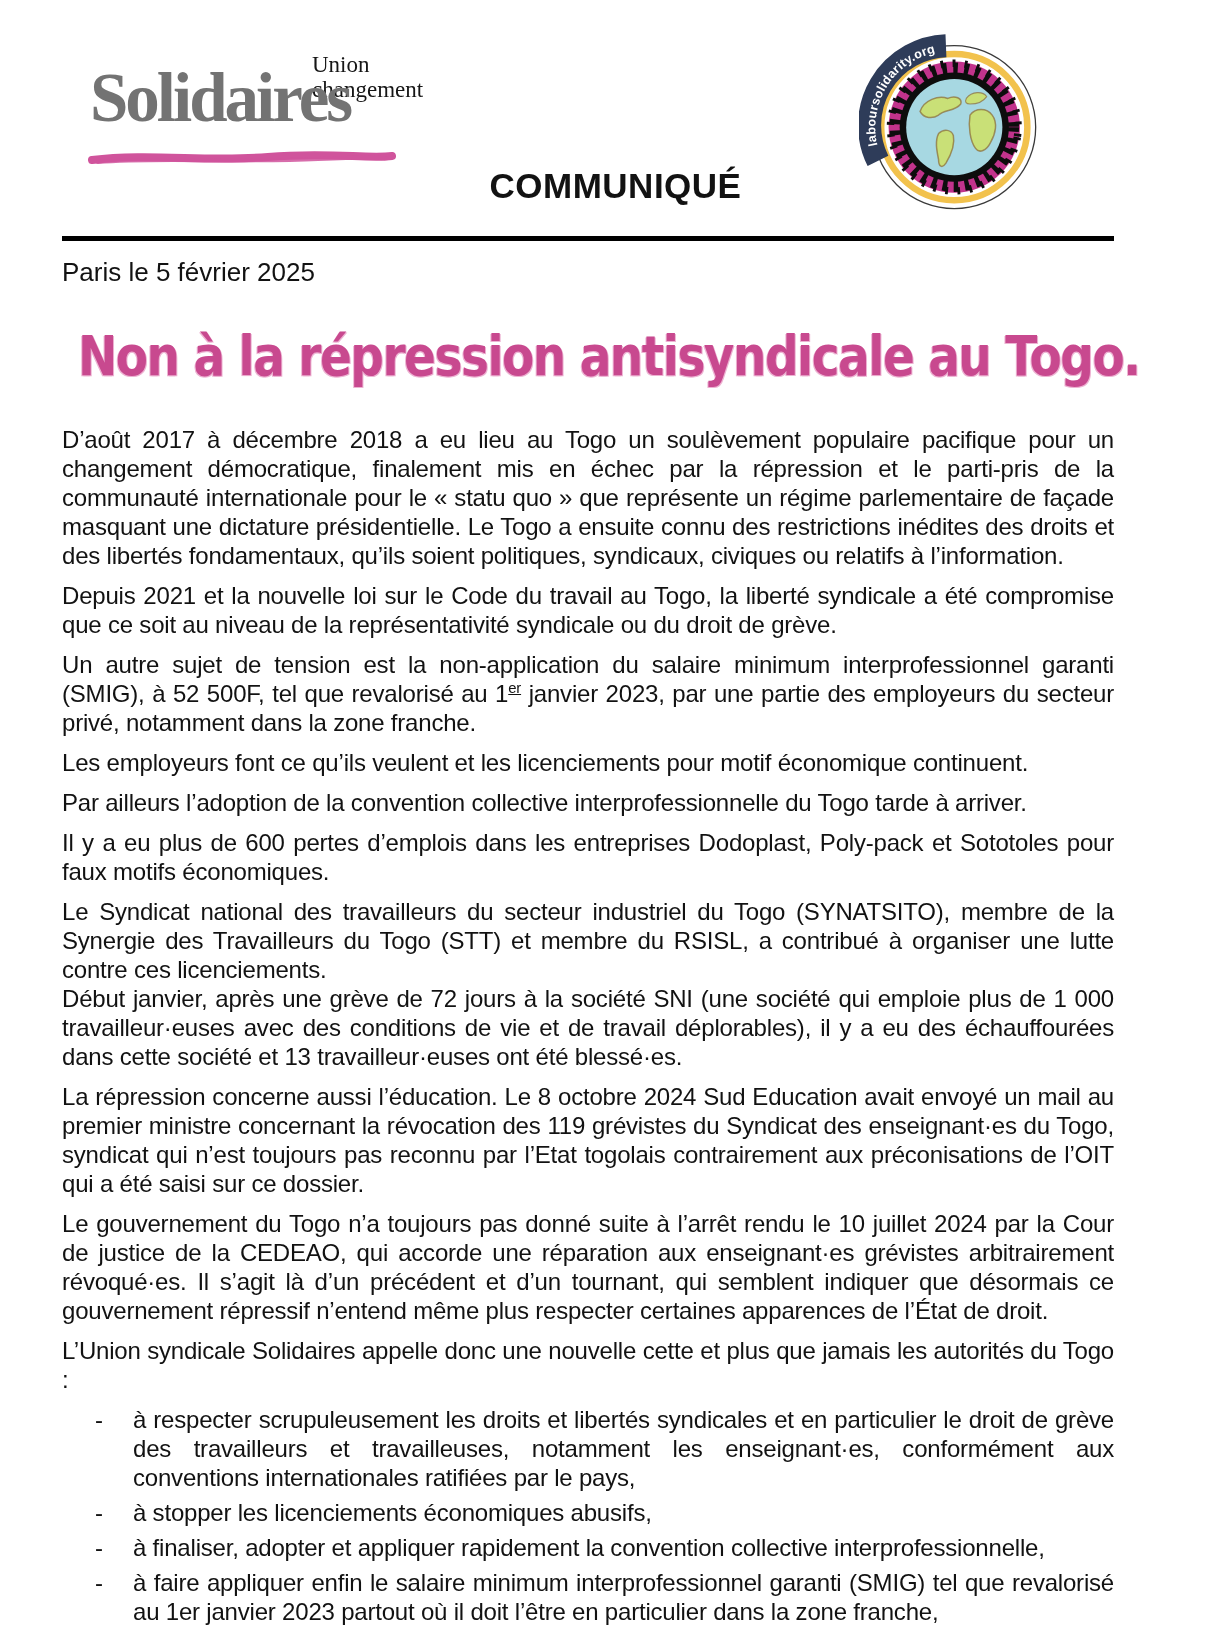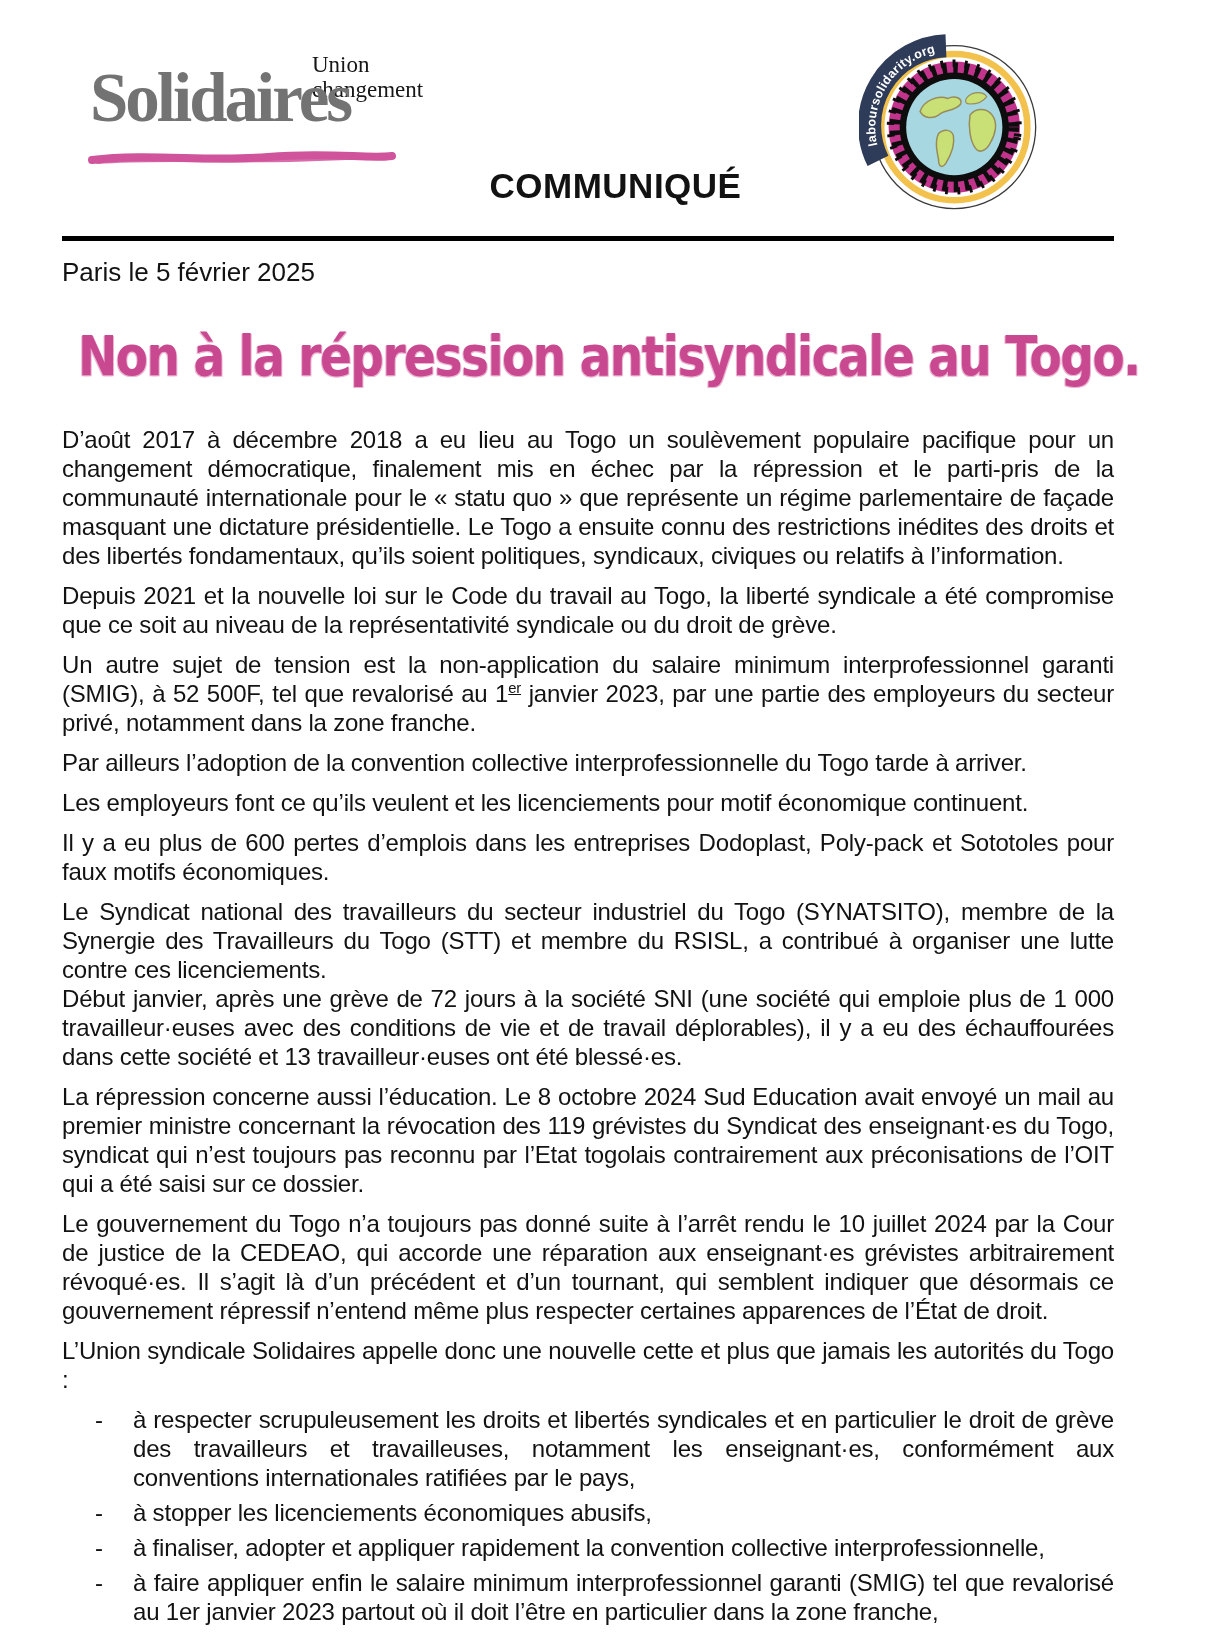--- a/index.html
+++ b/index.html
@@ -130,22 +130,22 @@
 
   <div class="dateline">Paris le 5 février 2025</div>
 
   <h1 class="main-title">Non à la répression antisyndicale au Togo.</h1>
 
   <div class="body-text">
     <div>
         <p class="para">D’août 2017 à décembre 2018 a eu lieu au Togo un soulèvement populaire pacifique pour un changement démocratique, finalement mis en échec par la répression et le parti-pris de la communauté internationale pour le « statu quo » que représente un régime parlementaire de façade masquant une dictature présidentielle. Le Togo a ensuite connu des restrictions inédites des droits et des libertés fondamentaux, qu’ils soient politiques, syndicaux, civiques ou relatifs à l’information.</p>
         <p class="para">Depuis 2021 et la nouvelle loi sur le Code du travail au Togo, la liberté syndicale a été compromise que ce soit au niveau de la représentativité syndicale ou du droit de grève.</p>
         <p class="para">Un autre sujet de tension est la non-application du salaire minimum interprofessionnel garanti (SMIG), à 52 500F, tel que revalorisé au 1<sup>er</sup> janvier 2023, par une partie des employeurs du secteur privé, notamment dans la zone franche.</p>
+        <p class="para">Les employeurs font ce qu’ils veulent et les licenciements pour motif économique continuent.</p>
         <p class="para">Par ailleurs l’adoption de la convention collective interprofessionnelle du Togo tarde à arriver.</p>
-        <p class="para">Les employeurs font ce qu’ils veulent et les licenciements pour motif économique continuent.</p>
         <p class="para">Il y a eu plus de 600 pertes d’emplois dans les entreprises Dodoplast, Poly-pack et Sototoles pour faux motifs économiques.</p>
         <p class="para">Le Syndicat national des travailleurs du secteur industriel du Togo (SYNATSITO), membre de la Synergie des Travailleurs du Togo (STT) et membre du RSISL, a contribué à organiser une lutte contre ces licenciements.<br>Début janvier, après une grève de 72 jours à la société SNI (une société qui emploie plus de 1 000 travailleur·euses avec des conditions de vie et de travail déplorables), il y a eu des échauffourées dans cette société et 13 travailleur·euses ont été blessé·es.</p>
         <p class="para">La répression concerne aussi l’éducation. Le 8 octobre 2024 Sud Education avait envoyé un mail au premier ministre concernant la révocation des 119 grévistes du Syndicat des enseignant·es du Togo, syndicat qui n’est toujours pas reconnu par l’Etat togolais contrairement aux préconisations de l’OIT qui a été saisi sur ce dossier.</p>
         <p class="para">Le gouvernement du Togo n’a toujours pas donné suite à l’arrêt rendu le 10 juillet 2024 par la Cour de justice de la CEDEAO, qui accorde une réparation aux enseignant·es grévistes arbitrairement révoqué·es. Il s’agit là d’un précédent et d’un tournant, qui semblent indiquer que désormais ce gouvernement répressif n’entend même plus respecter certaines apparences de l’État de droit.</p>
         <p class="para">L’Union syndicale Solidaires appelle donc une nouvelle cette et plus que jamais les autorités du Togo :</p>
       </div>
     <ul class="demands">
         <li>
           <span class="marker">-</span>
           <span class="li-text">à respecter scrupuleusement les droits et libertés syndicales et en particulier le droit de grève des travailleurs et travailleuses, notamment les enseignant·es, conformément aux conventions internationales ratifiées par le pays,</span>

